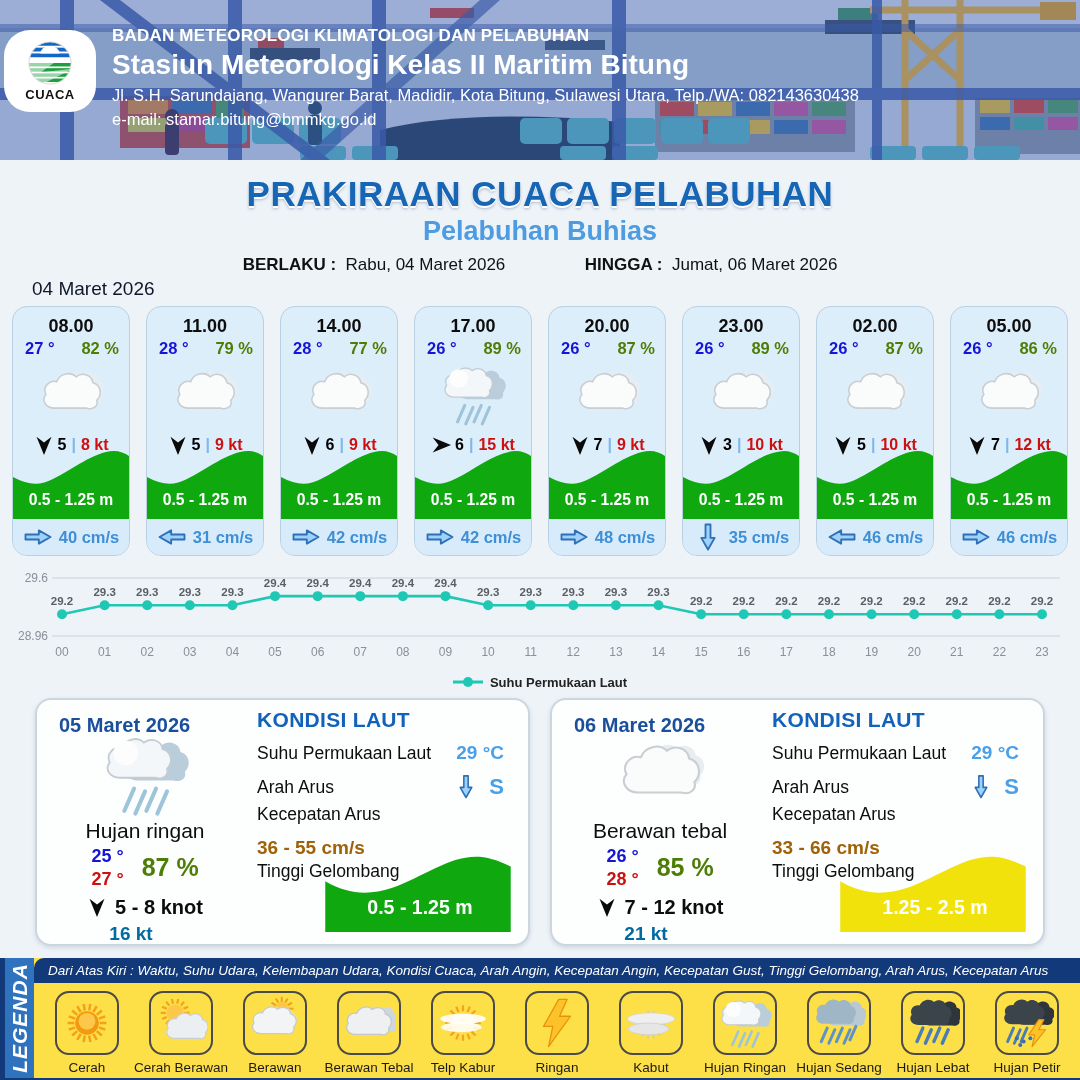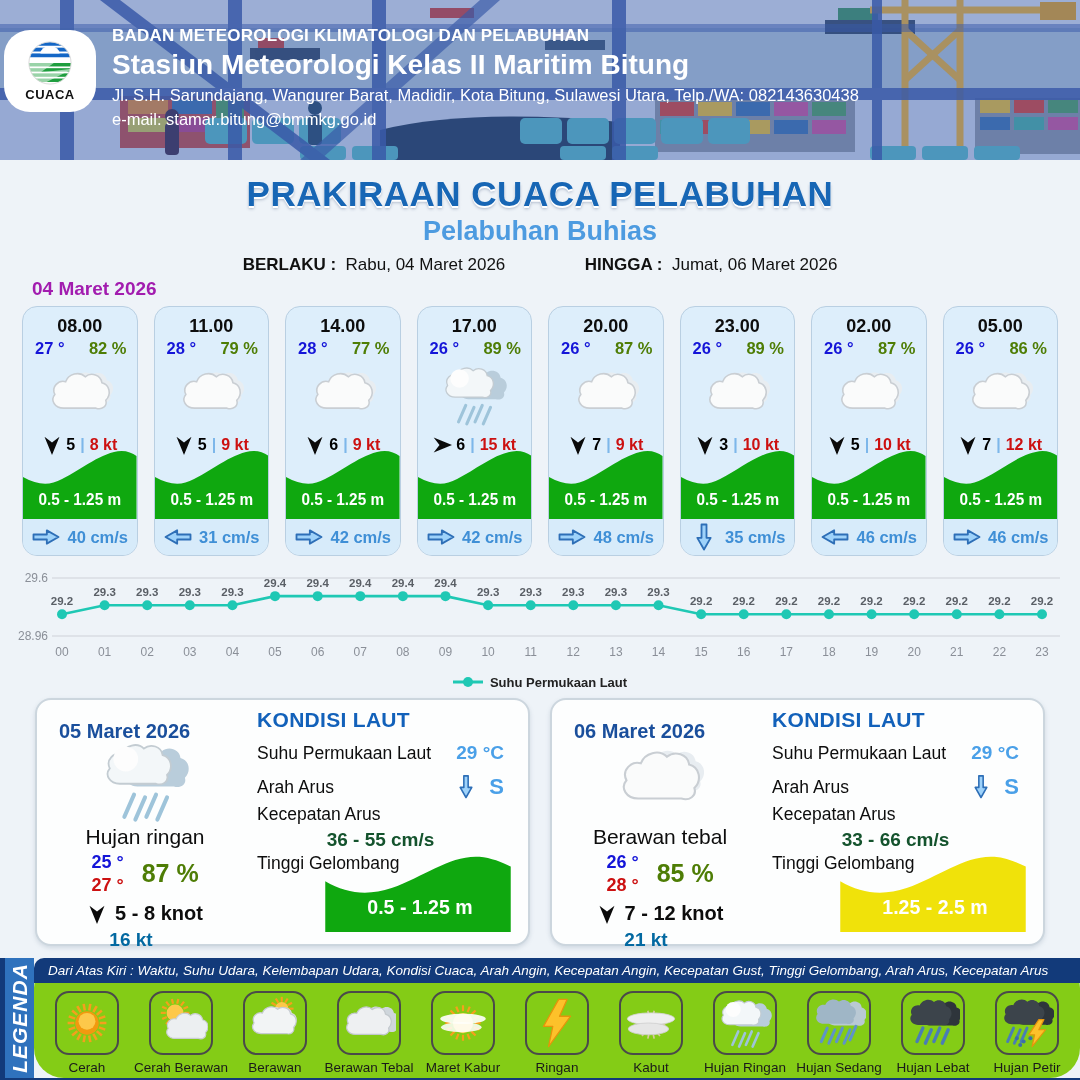--- a/index.html
+++ b/index.html
@@ -17,65 +17,65 @@
 
   
   .title-sec { text-align:center; padding-top:14px; height:118px; }
   .title-main { font-size:35px; font-weight:800; color:#1766b5; letter-spacing:.5px; text-shadow:0 2px 0 #ffffff, 0 3px 3px rgba(60,80,120,.35); }
   .title-sub { font-size:27px; font-weight:bold; color:#4d9be0; margin-top:2px; }
   .validity { margin-top:8px; font-size:17px; color:#111; }
   .validity b { font-weight:bold; }
   .validity .gap { display:inline-block; width:70px; }
 
   
-  .date-label { margin:0 0 4px 32px; font-size:19px; font-weight:bold; color:#a21caf; height:24px; }
-  .cards { display:flex; gap:16px; padding:0 22px; height:250px; }
+  .date-label { margin:0 0 4px 32px; font-size:19px; font-weight:normal; color:#0f172a; height:24px; }
+  .cards { display:flex; gap:16px; padding:0 12px; height:250px; }
   .fcard { position:relative; flex:1; background:#ddeefb; border:1.5px solid #b9cfe2; border-radius:15px; overflow:hidden; display:flex; flex-direction:column; align-items:center; }
   .fcard .time { font-size:18px; font-weight:bold; color:#0d0d0d; margin-top:9px; }
   .fcard .th-row { width:100%; display:flex; justify-content:space-between; padding:2px 10px 0 12px; font-size:16.5px; font-weight:bold; }
   .fcard .temp { color:#1515d8; }
   .fcard .hum { color:#4e7d05; }
   .fcard .wicon { height:66px; margin-top:4px; }
   .fcard .wind-row { display:flex; align-items:center; gap:4px; margin-top:6px; font-size:16px; font-weight:bold; }
   .fcard .wind-row .sep { color:#7db7ea; font-weight:bold; padding:0 1px; }
   .fcard .gust { color:#cc1111; }
   .fcard .wave-svg { position:absolute; bottom:36px; left:0; width:100%; height:74px; }
   .fcard .flow-row { position:absolute; bottom:0; left:0; width:100%; height:36px; display:flex; align-items:center; justify-content:center; gap:6px; background:#d7ebfa; font-size:16.5px; font-weight:bold; color:#3f8fd6; }
 
   
   .chart-wrap { padding:6px 0 0 0; height:134px; }
   .chart-legend { display:flex; align-items:center; justify-content:center; gap:7px; font-size:13px; color:#222; font-weight:bold; height:20px; }
 
   
   .days { display:flex; gap:20px; padding:8px 35px 0 35px; height:256px; }
   .dcard { position:relative; flex:1; background:#fdfefe; border:2px solid #ccd6de; border-radius:16px; box-shadow:0 2px 4px rgba(120,140,160,.25); display:flex; }
-  .dleft { width:44%; padding:20px 0 0 0; display:flex; flex-direction:column; align-items:center; }
+  .dleft { width:44%; padding:14px 0 0 0; display:flex; flex-direction:column; align-items:center; }
   .dleft .ddate { align-self:flex-start; margin-left:22px; font-size:20px; font-weight:bold; color:#1a4f9c; }
   .dleft .dicon { height:86px; margin-top:-6px; }
   .dleft .cond { font-size:21px; color:#0d0d0d; margin-top:2px; }
   .dleft .temps { display:flex; align-items:center; gap:18px; margin-top:2px; }
   .dleft .tcol { display:flex; flex-direction:column; line-height:1.25; font-size:18px; font-weight:bold; }
   .dleft .tmin { color:#1515d8;text-align:center; }
   .dleft .tmax { color:#cc1111; }
   .dleft .dhum { font-size:25px; font-weight:bold; color:#4e7d05; }
-  .dleft .windline { display:flex; align-items:center; gap:8px; font-size:20px; font-weight:bold; color:#0d0d0d; margin-top:6px; }
+  .dleft .windline { display:flex; align-items:flex-start; gap:8px; font-size:20px; font-weight:bold; color:#0d0d0d; margin-top:6px; }
   .dleft .dgust { font-size:19px; font-weight:bold; color:#0369a1; margin-top:4px; margin-left:-28px; }
   .dright { width:56%; padding:8px 24px 0 4px; position:relative; }
   .dright .sea-head { font-size:21px; font-weight:bold; color:#1261ba; letter-spacing:.3px; }
   .sea-row { display:flex; justify-content:space-between; align-items:center; margin-top:10px; font-size:17.5px; color:#0d0d0d; }
   .sea-val { color:#4aa0e8; font-weight:bold; font-size:19px; }
-  .sea-val-line { text-align:center; margin-top:4px; color:#14532d; font-weight:bold; font-size:19px; }
+  .sea-val-line { text-align:left; margin-top:12px; color:#a16207; font-weight:bold; font-size:19px; }
   .dir-cell { display:flex; align-items:center; gap:10px; }
   .wave-badge { position:absolute; right:16px; bottom:12px; width:188px; height:82px; }
 
   
   .legend-strip { position:relative; margin-top:12px; height:120px; display:flex; }
   .legend-band { width:34px; background:#2f72bd; border-left:5px solid #123a7a; position:relative; }
   .legend-band span { position:absolute; left:50%; top:50%; transform:translate(-50%,-50%) rotate(-90deg); font-size:21px; font-weight:bold; font-style:italic; color:#fff; letter-spacing:1px; white-space:nowrap; }
-  .legend-main { flex:1; background:#84cc16; display:flex; flex-direction:column;border-radius:30px; }
+  .legend-main { flex:1; background:#fde047; display:flex; flex-direction:column; }
   .legend-caption { background:#123a7a; color:#fff; font-style:italic; font-size:13.5px; padding:5px 0 5px 14px; border-top-left-radius:10px; }
   .legend-items { flex:1; display:flex; justify-content:space-around; align-items:flex-start; padding:8px 6px 0 6px; }
   .legend-item { display:flex; flex-direction:column; align-items:center; width:88px; }
   .legend-item .box { width:64px; height:64px; border:2px solid #4a4a4a; border-radius:14px; display:flex; align-items:center; justify-content:center; }
   .legend-item .lbl { font-size:13.5px; color:#1a1a1a; margin-top:5px; white-space:nowrap; }
   .bottom-bar { height:9px; background:#123a7a; }
 </style>
 </head>
 <body>
 
@@ -811,21 +811,21 @@
               <line x1="26.642431946888735" y1="19.065686544841988" x2="23.963647920333102" y2="12.598529817262982" stroke="#f5a11c" stroke-width="2.6"></line>
               <line x1="31.999999999999996" y1="18" x2="31.999999999999996" y2="11" stroke="#f5a11c" stroke-width="2.6"></line>
               <line x1="37.35756805311126" y1="19.065686544841988" x2="40.03635207966689" y2="12.598529817262982" stroke="#f5a11c" stroke-width="2.6"></line>
               <line x1="41.89949493661166" y1="22.100505063388333" x2="46.84924240491749" y2="17.1507575950825" stroke="#f5a11c" stroke-width="2.6"></line>
               <line x1="44.93431345515801" y1="26.642431946888735" x2="51.401470182737015" y2="23.963647920333102" stroke="#f5a11c" stroke-width="2.6"></line>
               <circle cx="32" cy="32" r="12" fill="#fdd96a"></circle>
               <ellipse cx="32" cy="27" rx="27" ry="6" fill="#ffffff" opacity=".9"></ellipse>
               <ellipse cx="30" cy="37" rx="24" ry="6" fill="#ffffff" opacity=".85"></ellipse>
             </svg>
           </div>
-          <div class="lbl">Maret Kabur</div>
+          <div class="lbl">Telp Kabur</div>
         </div>
         <div class="legend-item">
           <div class="box">
             <svg viewBox="0 0 64 64" width="54" height="54">
               <polygon points="34,4 16,36 27,36 22,60 48,24 35,24 44,4" fill="#fdc12a" stroke="#e6930b" stroke-width="1.5" stroke-linejoin="round"></polygon>
             </svg>
           </div>
           <div class="lbl">Ringan</div>
         </div>
         <div class="legend-item">

